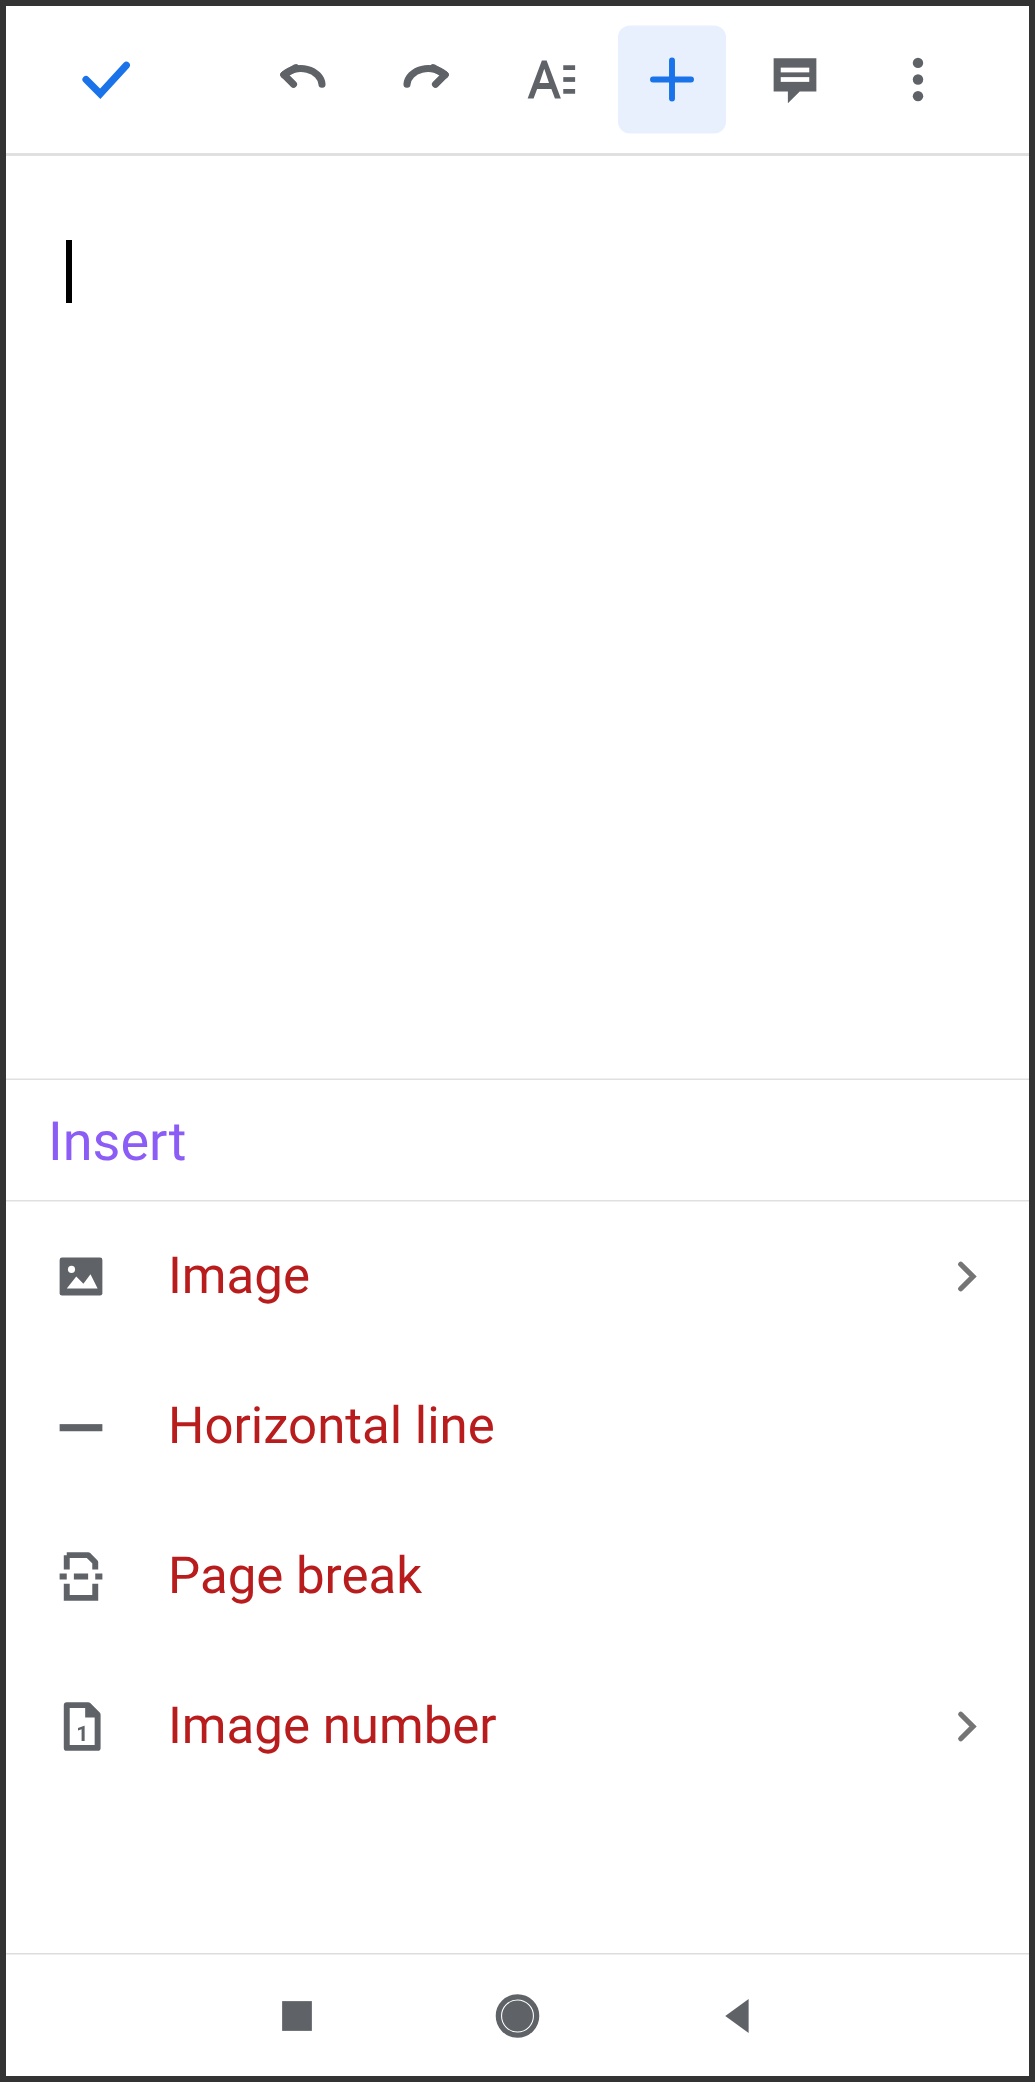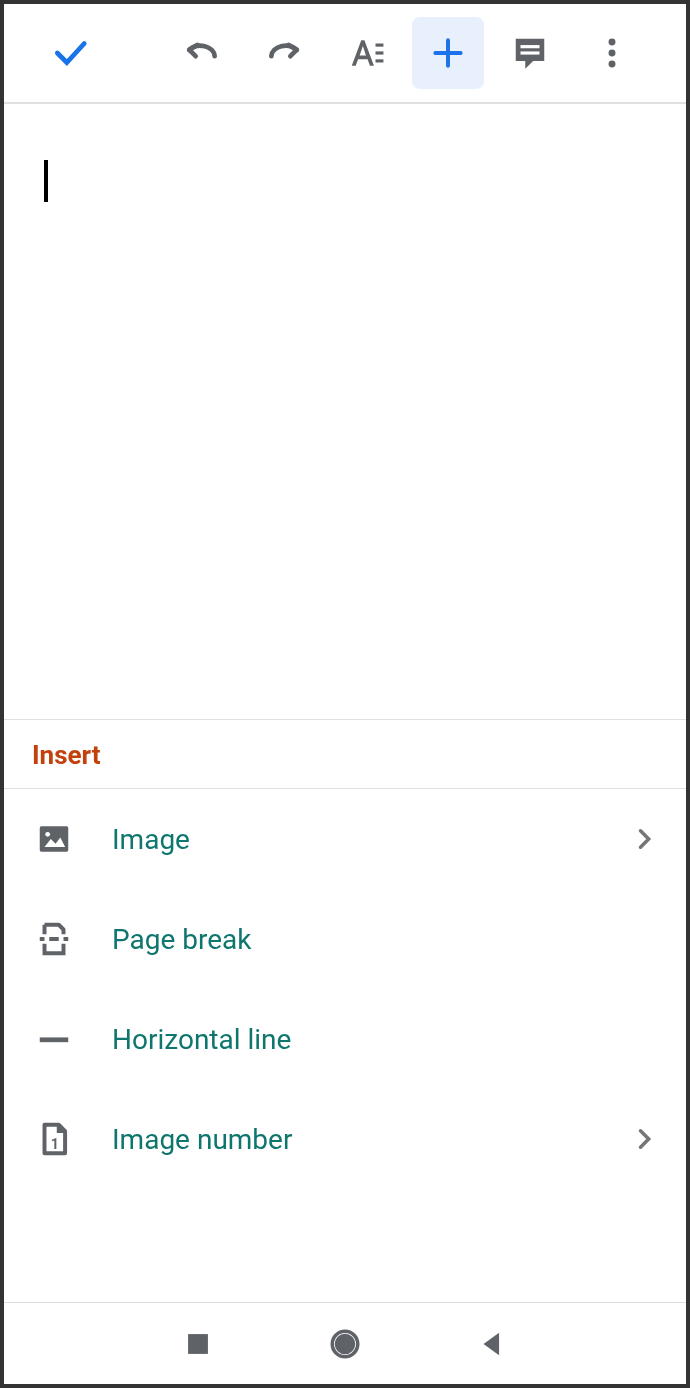--- a/index.html
+++ b/index.html
@@ -61,23 +61,23 @@
       width: 4px;
       height: 42px;
       background: #000;
     }
     
     .panel-header {
       padding: 20px 28px 18px 28px;
       border-bottom: 1px solid #e0e0e0;
     }
     .panel-title {
-      font-size: 26px;
-      color: #c2410c;
-      font-weight: 700;
+      font-size: 36px;
+      color: #8b5cf6;
+      font-weight: 400;
     }
     .menu-list {
     }
     .menu-item {
       display: flex;
       align-items: center;
       padding: 28px 24px 28px 28px;
       height: 100px;
       position: relative;
     }
@@ -98,22 +98,22 @@
       align-items: center;
       justify-content: center;
       color: #5f6368;
       flex: 0 0 44px;
     }
     .menu-icon svg {
       width: 38px;
       height: 38px;
     }
     .menu-label {
-      font-size: 28px;
-      color: #0f766e;
+      font-size: 34px;
+      color: #b91c1c;
       margin-left: 36px;
       flex: 1;
     }
     .menu-chevron {
       color: #757575;
       width: 36px;
       height: 36px;
       display: flex;
       align-items: center;
       justify-content: center;
@@ -225,43 +225,43 @@
     <div class="menu-chevron">
       <svg viewBox="0 0 24 24" fill="none" stroke="currentColor" stroke-width="3" stroke-linecap="round">
           <polyline points="9 5 16 12 9 19"></polyline>
         </svg>
     </div>
   </div>
 
 
   <div class="menu-item">
     <div class="menu-icon">
+      <svg viewBox="0 0 24 24" fill="currentColor">
+          <rect x="3" y="11" width="18" height="3"></rect>
+        </svg>
+    </div>
+    <div class="menu-label">Horizontal line</div>
+  </div>
+
+  <div class="menu-item">
+    <div class="menu-icon">
       <svg viewBox="0 0 24 24" fill="none" stroke="currentColor" stroke-width="2.5">
           <path d="M6 3 H15 L18 6 V9" stroke-linejoin="round"></path>
           <path d="M6 3 V9"></path>
           <path d="M6 15 V21 H18 V15"></path>
           <line x1="3" y1="12" x2="6" y2="12"></line>
           <line x1="9" y1="12" x2="15" y2="12"></line>
           <line x1="18" y1="12" x2="21" y2="12"></line>
         </svg>
     </div>
     <div class="menu-label">Page break</div>
   </div>
 
   <div class="menu-item">
     <div class="menu-icon">
-      <svg viewBox="0 0 24 24" fill="currentColor">
-          <rect x="3" y="11" width="18" height="3"></rect>
-        </svg>
-    </div>
-    <div class="menu-label">Horizontal line</div>
-  </div>
-
-  <div class="menu-item">
-    <div class="menu-icon">
       <svg viewBox="0 0 24 24" fill="none" stroke="currentColor" stroke-width="2.5">
           <path d="M6 3 H15 L19 7 V21 H6 Z" stroke-linejoin="round"></path>
           <path d="M15 3 V7 H19"></path>
           <text x="10" y="18" font-size="9" fill="currentColor" stroke="none" font-weight="bold">1</text>
         </svg>
     </div>
     <div class="menu-label">Image number</div>
     <div class="menu-chevron">
       <svg viewBox="0 0 24 24" fill="none" stroke="currentColor" stroke-width="3" stroke-linecap="round">
           <polyline points="9 5 16 12 9 19"></polyline>

